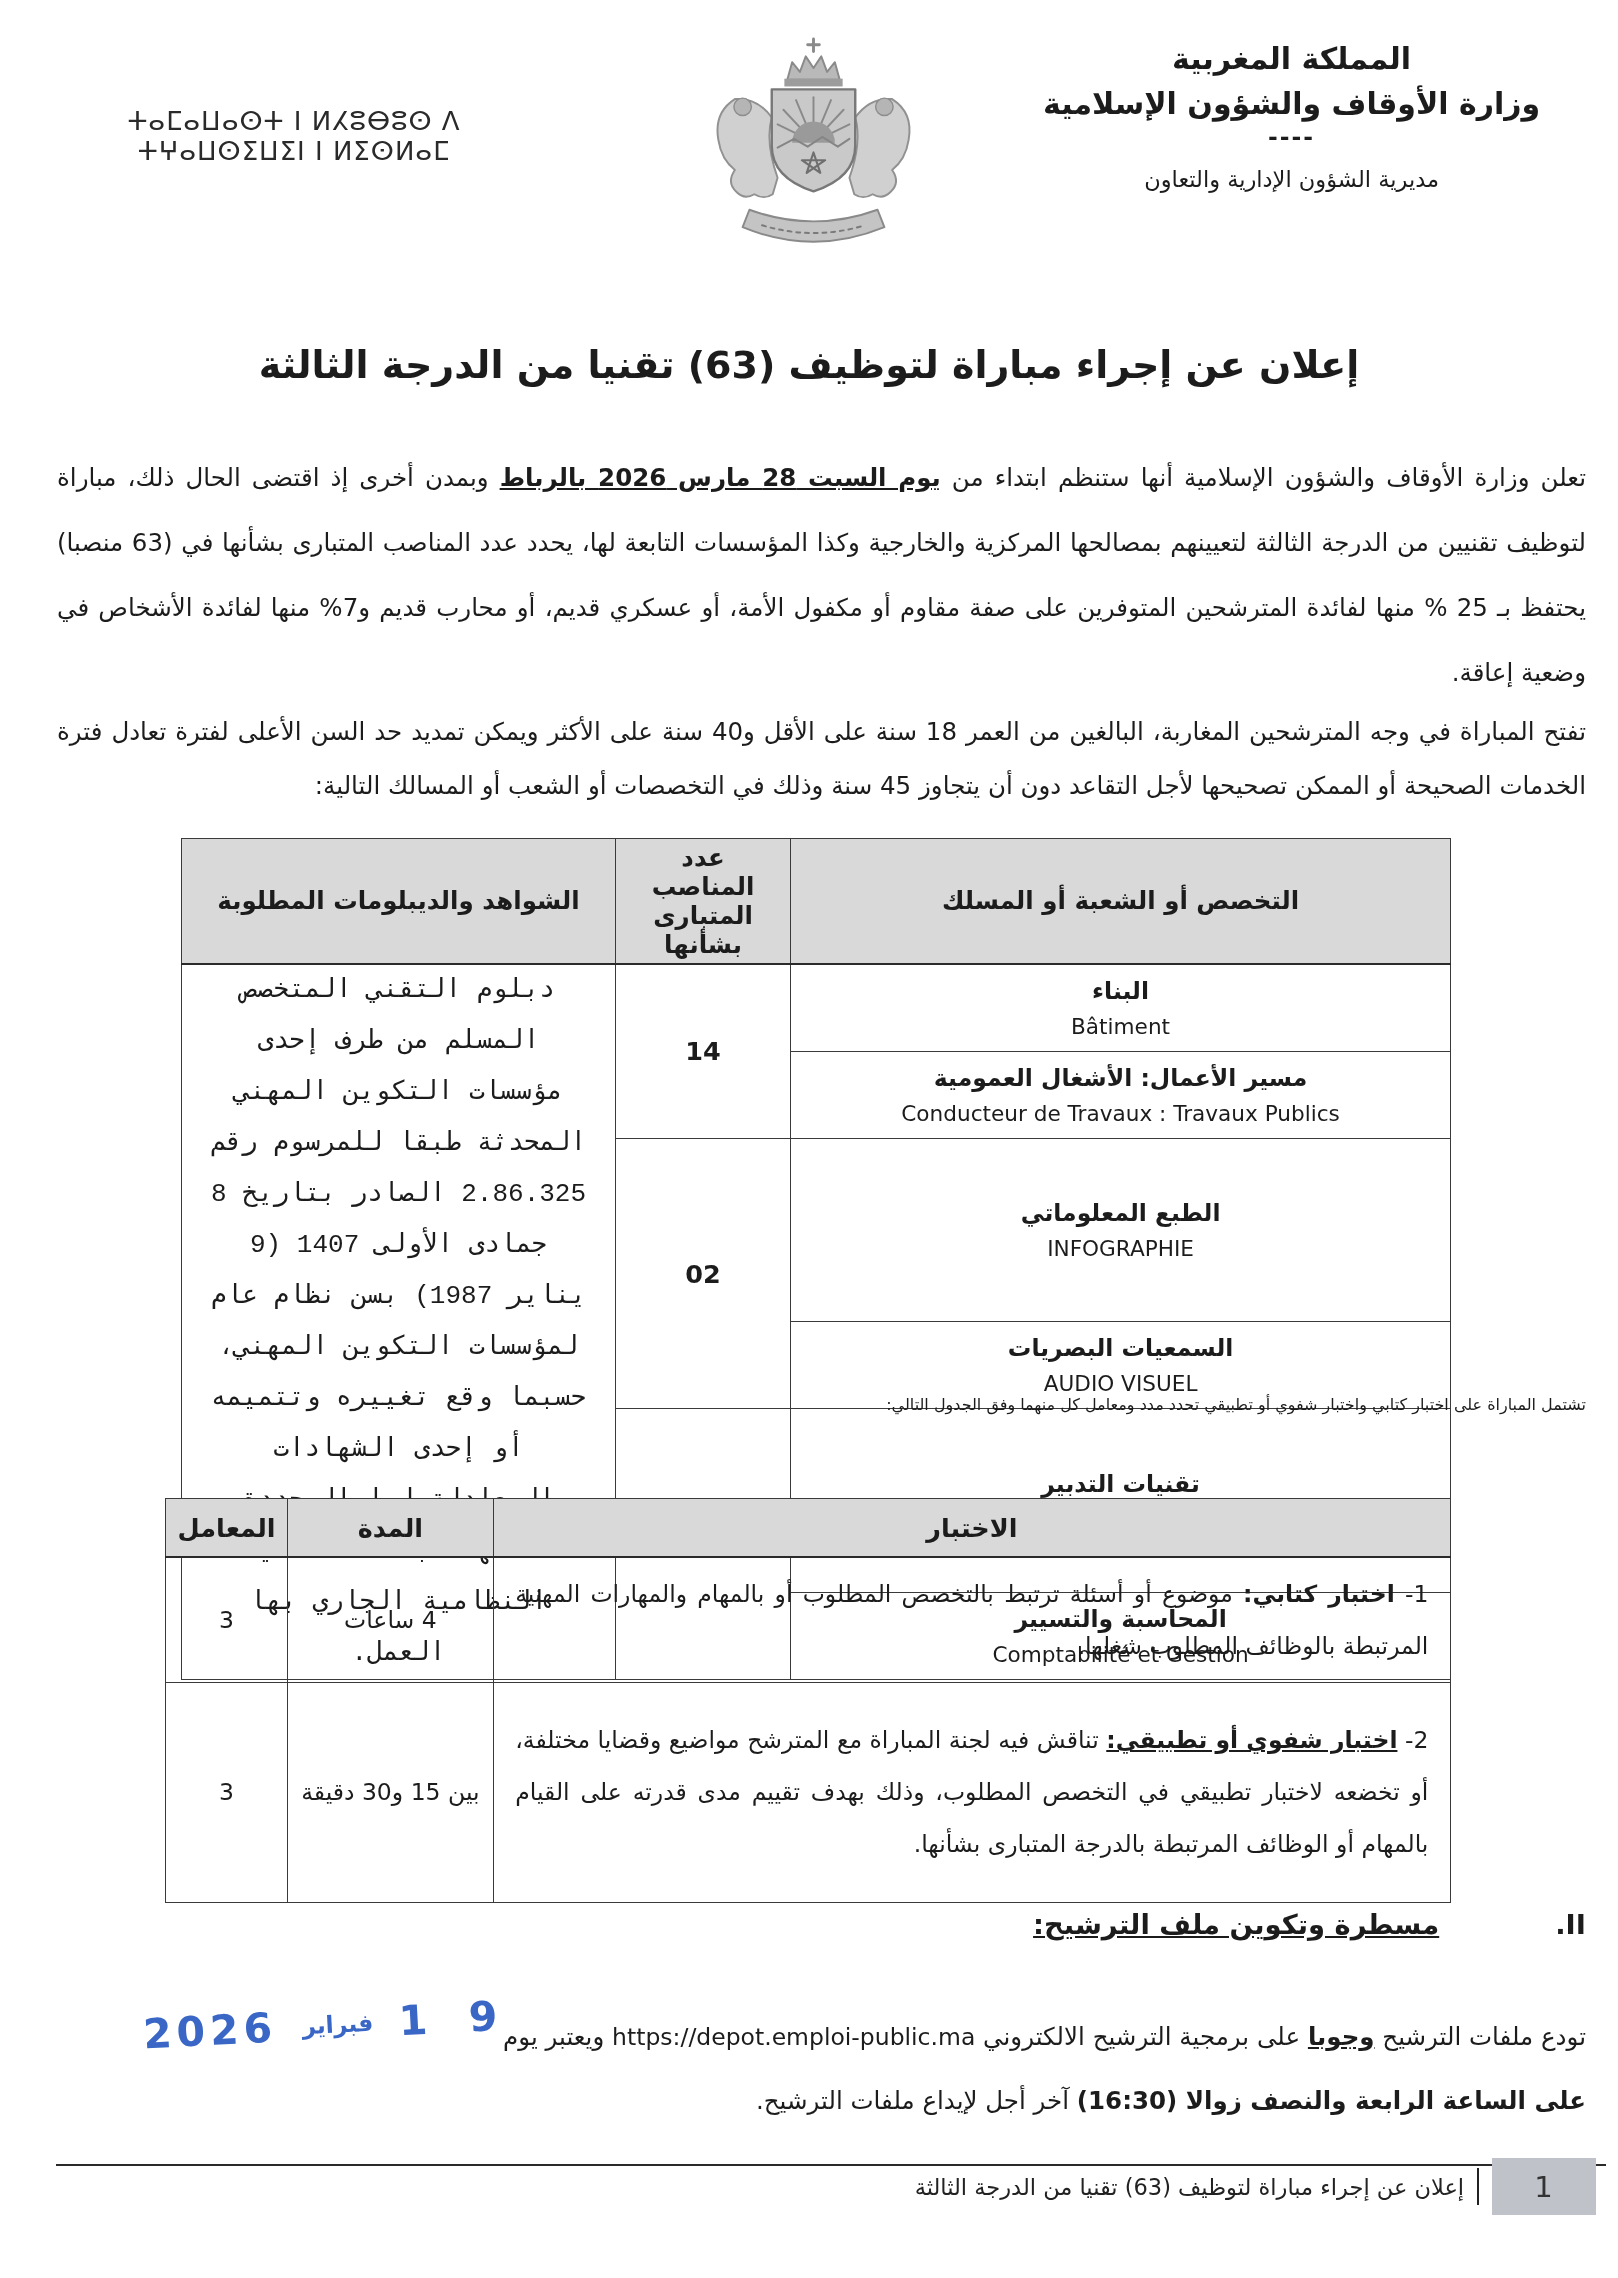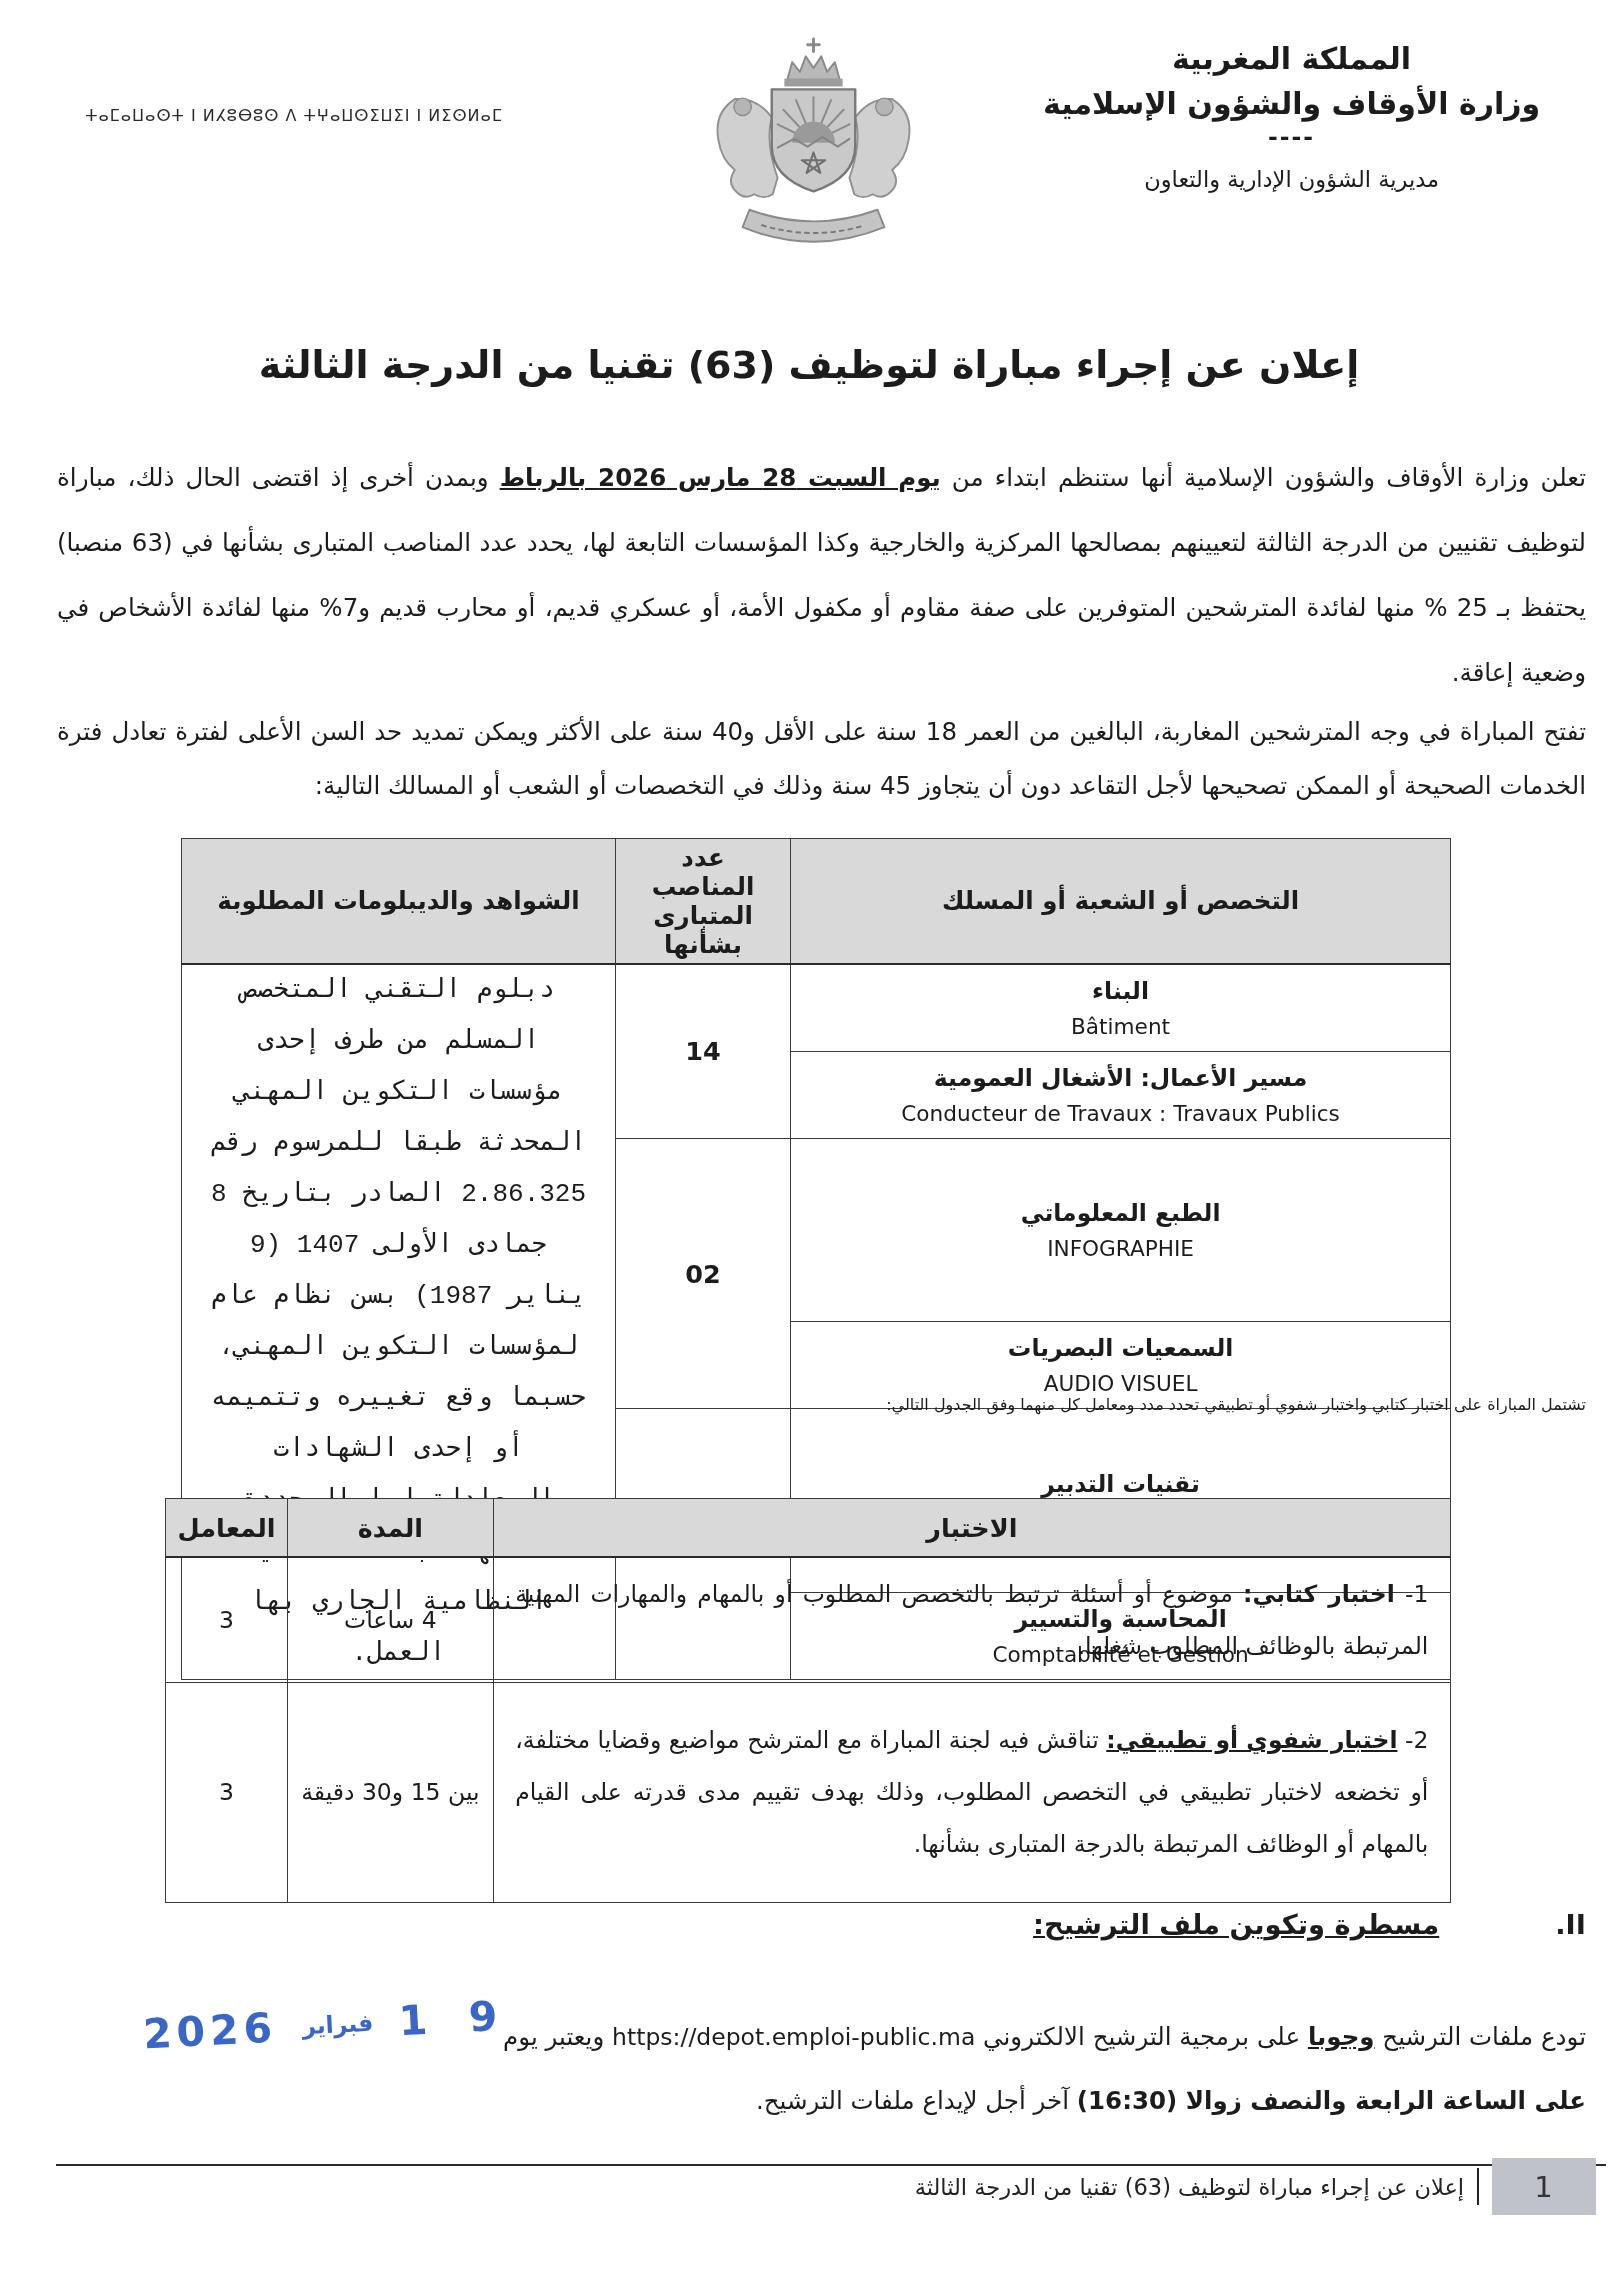--- a/index.html
+++ b/index.html
@@ -9,21 +9,21 @@
     margin:0 auto;
     background:#ffffff;
     font-family:"DejaVu Sans",sans-serif;
     color:#1c1c1c;
     direction:rtl;
     overflow:hidden;
   }
   
   .tifinagh{position:absolute;left:54px;top:61px;width:480px;text-align:center;color:#2a2a2a;}
   .tifinagh .l1{font-size:29px;letter-spacing:2.9px;font-weight:400;}
-  .tifinagh .l2{font-size:16px;letter-spacing:1px;margin-top:45px;font-weight:400;}
+  .tifinagh .l2{font-size:26px;letter-spacing:1px;margin-top:45px;font-weight:400;}
   .emblem{position:absolute;left:700px;top:35px;width:227px;height:233px;}
   .ar-header{position:absolute;right:27.4px;top:41px;width:598px;text-align:center;}
   .ar-header .kingdom{font-size:30px;font-weight:700;}
   .ar-header .ministry{font-size:30px;font-weight:700;margin-top:9.8px;}
   .ar-header .dashes{font-size:23.5px;font-weight:700;letter-spacing:2px;margin-top:2px;}
   .ar-header .secretariat{font-size:29px;font-weight:700;margin-top:5.9px;}
   .ar-header .directorate{font-size:22.5px;font-weight:400;margin-top:15.7px;}
   
   .doc-title{position:absolute;top:343px;left:0;width:100%;text-align:center;font-size:38px;font-weight:700;}
   

